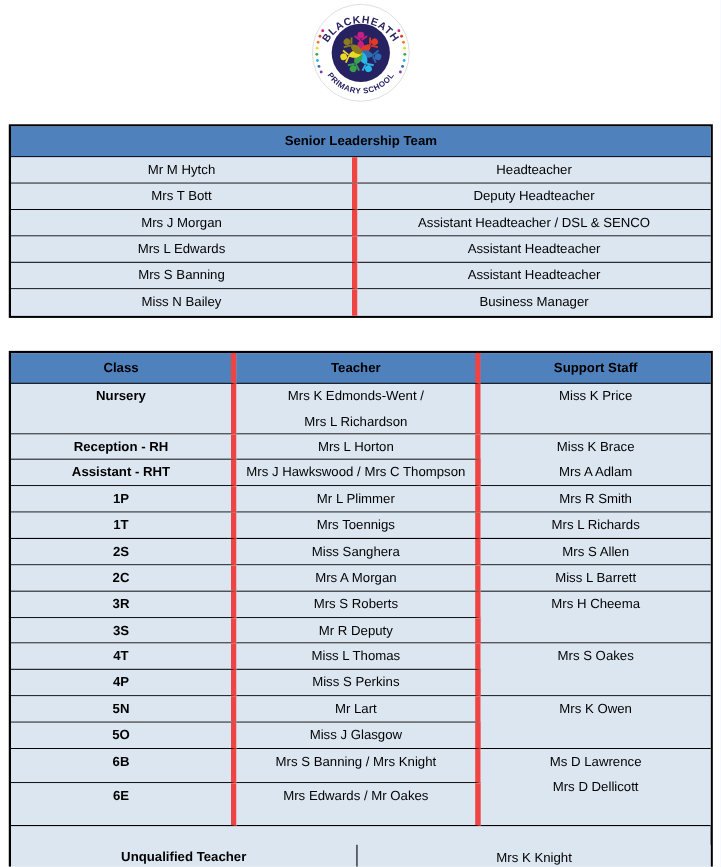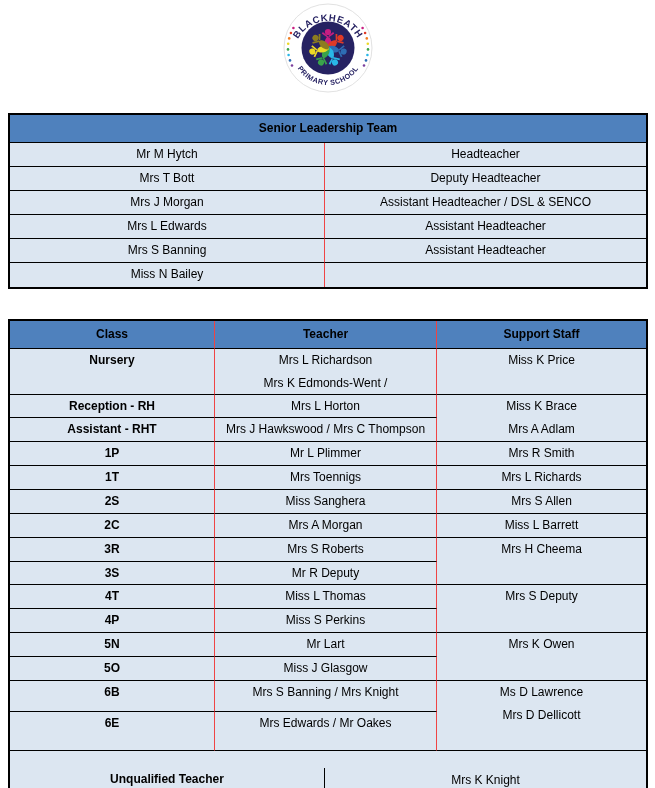--- a/index.html
+++ b/index.html
@@ -18,21 +18,21 @@
   .classes { margin-top:30px; }
 
   .slt-grid { display:grid; grid-template-columns:315px 1fr; grid-template-rows:28px repeat(6,24px); }
   .cls-grid {
     display:grid; grid-template-columns:205px 222px 1fr;
     grid-template-rows:28px 46px 23px 24px 24px 24px 24px 24px 24px 23px 24px 24px 24px 24px 31px 39px 48px;
   }
 
   .cell {
     background:#dce6f1;
-    border-right:1px solid #ef4444; border-bottom:1px solid #000;
+    border-right:5px solid #ef4444; border-bottom:1px solid #000;
     display:flex; flex-direction:column; align-items:center; justify-content:flex-start;
     font-size:12px; line-height:23px; text-align:center; overflow:hidden;
     box-sizing:border-box;
   }
   .hdr { background:#4f81bd; font-weight:bold; padding-top:2px; }
   .bold { font-weight:bold; }
   .nr { border-right:none; }
   .nb { border-bottom:none; }
   .line { line-height:23px; }
 
@@ -135,34 +135,35 @@
       <div class="cell">Mrs J Morgan</div>
       <div class="cell nr">Assistant Headteacher / DSL &amp; SENCO</div>
 
       <div class="cell">Mrs L Edwards</div>
       <div class="cell nr">Assistant Headteacher</div>
 
       <div class="cell">Mrs S Banning</div>
       <div class="cell nr">Assistant Headteacher</div>
 
       <div class="cell nb">Miss N Bailey</div>
+      <div class="cell nr nb">Business Manager</div>
     </div>
   </div>
 
   <div class="tbl classes">
     <div class="cls-grid">
 
       <div class="cell hdr" style="grid-area:1/1">Class</div>
       <div class="cell hdr" style="grid-area:1/2">Teacher</div>
       <div class="cell hdr nr" style="grid-area:1/3">Support Staff</div>
 
       <div class="cell bold" style="grid-area:2/1">Nursery</div>
       <div class="cell" style="grid-area:2/2">
+        <div class="line">Mrs K Edmonds-Went /</div>
         <div class="line">Mrs L Richardson</div>
-        <div class="line">Mrs K Edmonds-Went /</div>
       </div>
       <div class="cell nr" style="grid-area:2/3">Miss K Price</div>
 
       <div class="cell bold" style="grid-area:3/1">Reception - RH</div>
       <div class="cell" style="grid-area:3/2">Mrs L Horton</div>
       <div class="cell nr" style="grid-area:3/3/5/4">
         <div class="line">Miss K Brace</div>
         <div class="line">Mrs A Adlam</div>
       </div>
       <div class="cell bold" style="grid-area:4/1">Assistant - RHT</div>
@@ -185,21 +186,21 @@
       <div class="cell nr" style="grid-area:8/3">Miss L Barrett</div>
 
       <div class="cell bold" style="grid-area:9/1">3R</div>
       <div class="cell" style="grid-area:9/2">Mrs S Roberts</div>
       <div class="cell nr" style="grid-area:9/3/11/4">Mrs H Cheema</div>
       <div class="cell bold" style="grid-area:10/1">3S</div>
       <div class="cell" style="grid-area:10/2">Mr R Deputy</div>
 
       <div class="cell bold" style="grid-area:11/1">4T</div>
       <div class="cell" style="grid-area:11/2">Miss L Thomas</div>
-      <div class="cell nr" style="grid-area:11/3/13/4">Mrs S Deputy</div>
+      <div class="cell nr" style="grid-area:11/3/13/4">Mrs S Oakes</div>
       <div class="cell bold" style="grid-area:12/1">4P</div>
       <div class="cell" style="grid-area:12/2">Miss S Perkins</div>
 
       <div class="cell bold" style="grid-area:13/1">5N</div>
       <div class="cell" style="grid-area:13/2">Mr Lart</div>
       <div class="cell nr" style="grid-area:13/3/15/4">Mrs K Owen</div>
       <div class="cell bold" style="grid-area:14/1">5O</div>
       <div class="cell" style="grid-area:14/2">Miss J Glasgow</div>
 
       <div class="cell bold" style="grid-area:15/1">6B</div>

